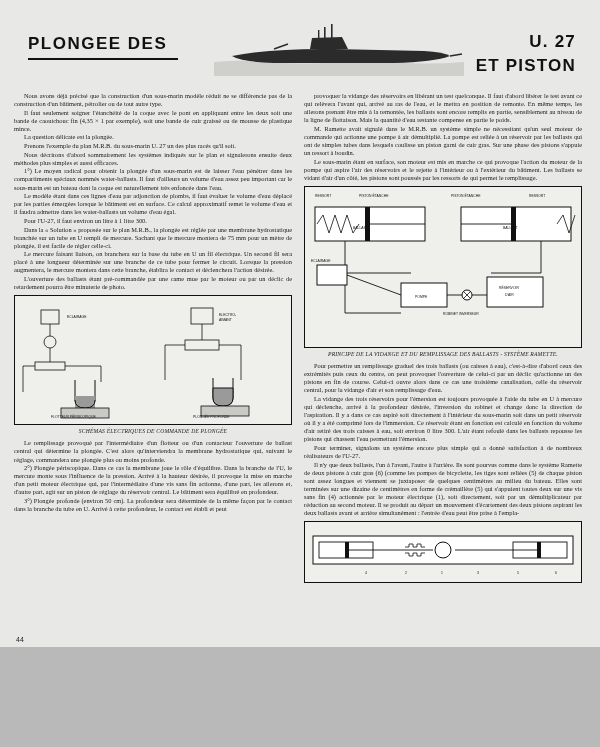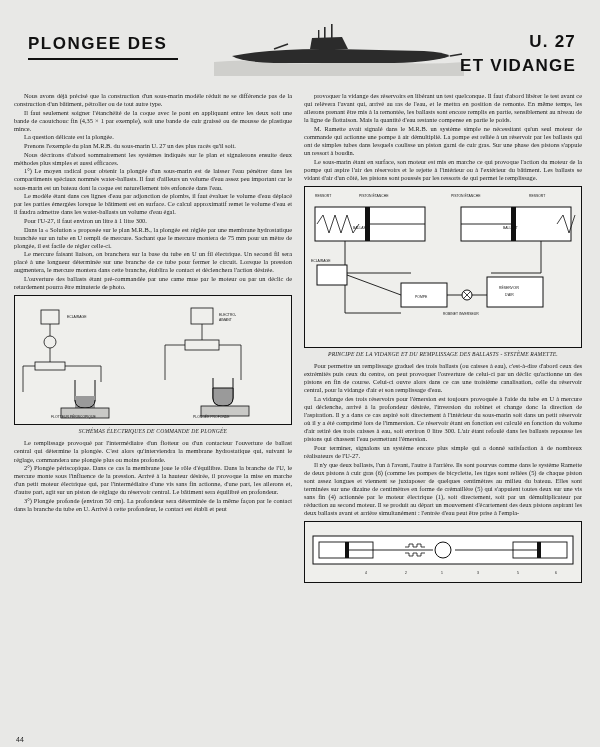--- a/index.html
+++ b/index.html
@@ -10,21 +10,21 @@
   body {
     width: 600px;
     height: 747px;
     font-family: "Liberation Serif", serif;
     color: #1a1a1a;
     overflow: hidden;
   }
   .page {
     position: relative;
     width: 600px;
-    height: 747px;
+    height: 647px;
     background: #e8e8e6;
     box-sizing: border-box;
     padding: 10px 14px 6px 14px;
   }
   
   .header {
     position: relative;
     height: 78px;
   }
   .title-block {
@@ -143,21 +143,21 @@
       </svg>
     </div>
 
     <div class="title-block">
       <div class="title-line">PLONGEE  DES</div>
       <div class="title-rule"></div>
     </div>
 
     <div class="title-right">
       <div>U. 27</div>
-      <div>ET VIDANGE</div>
+      <div>ET PISTON</div>
     </div>
   </div>
 
   <div class="cols">
 
     <div class="col">
       <p>Nous avons déjà précisé que la construction d'un sous-marin modèle réduit ne se différencie pas de la construction d'un bâtiment, pétrolier ou de tout autre type.</p>
       <p>Il faut seulement soigner l'étanchéité de la coque avec le pont en appliquant entre les deux soit une bande de caoutchouc fin (4,35 × 1 par exemple), soit une bande de cuir graissé ou de mousse de plastique mince.</p>
       <p>La question délicate est la plongée.</p>
       <p>Prenons l'exemple du plan M.R.B. du sous-marin U. 27 un des plus racés qu'il soit.</p>

